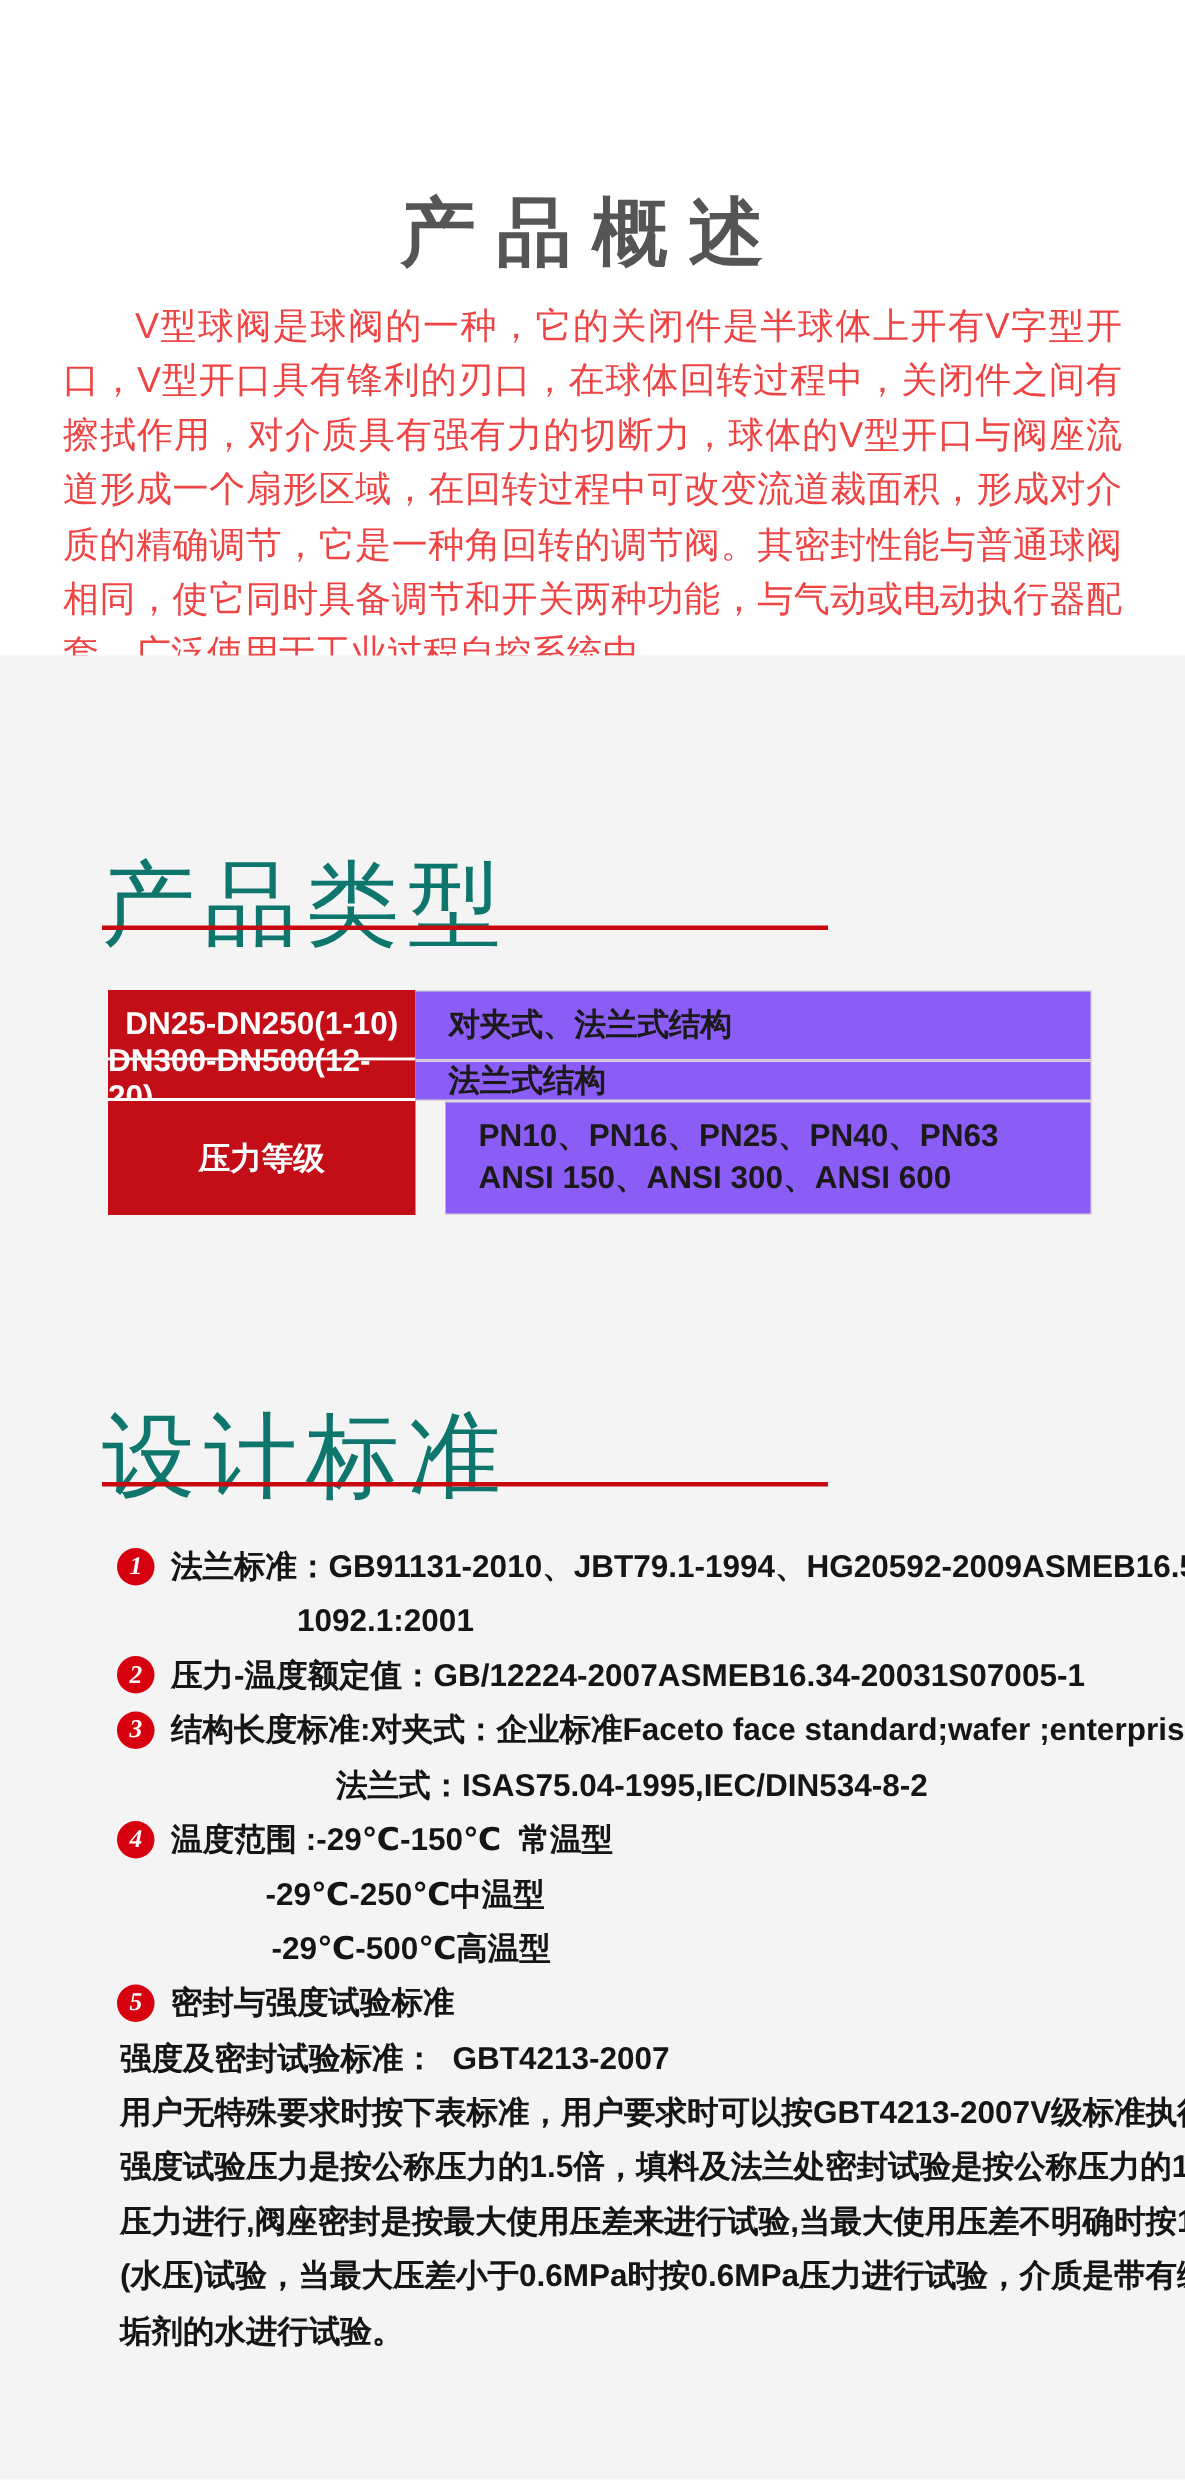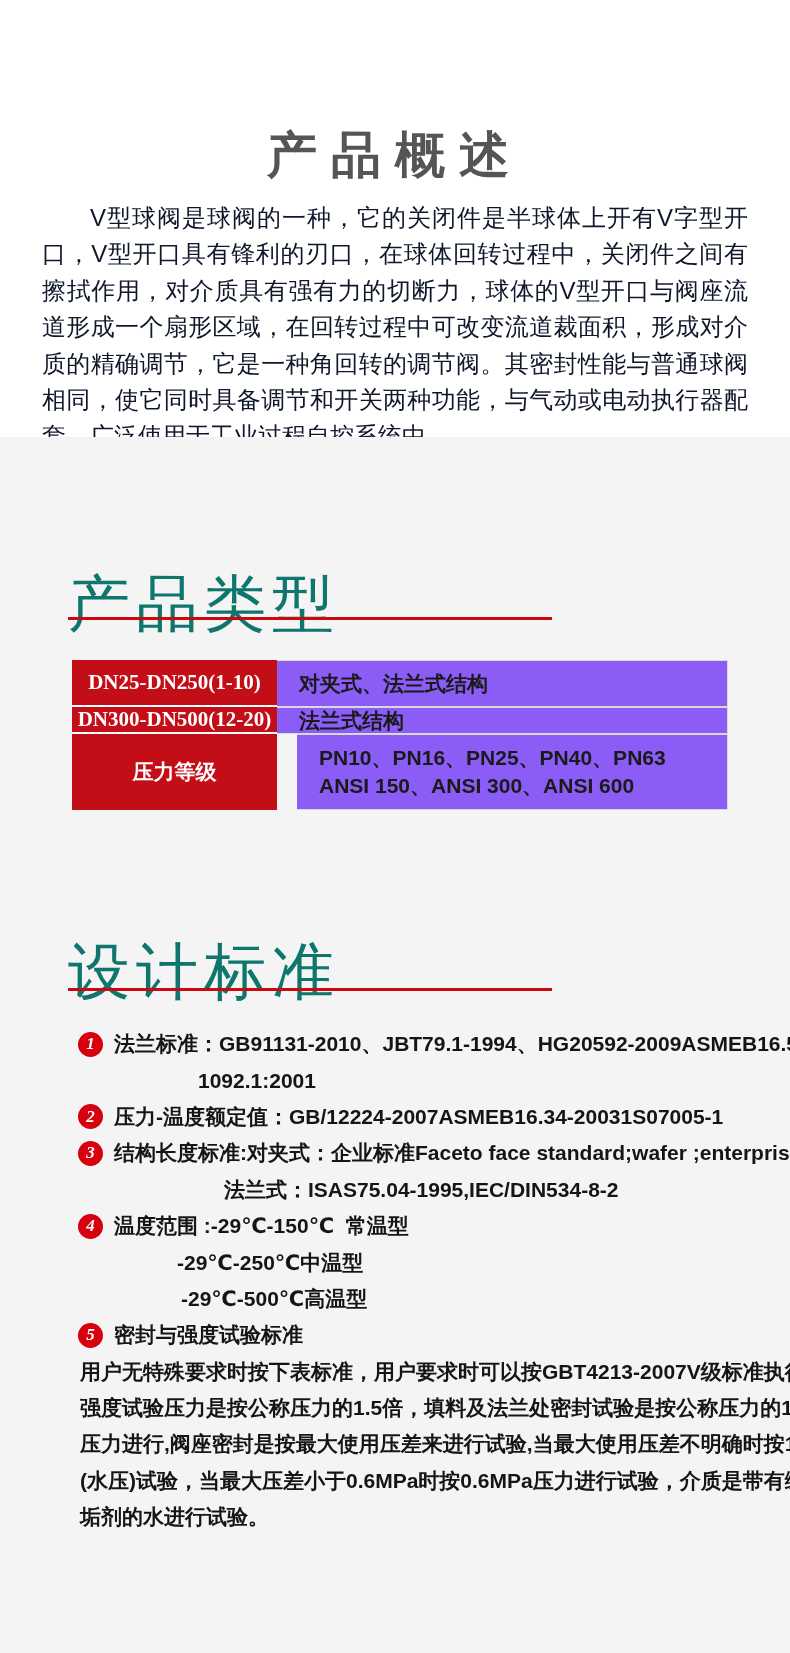--- a/index.html
+++ b/index.html
@@ -4,40 +4,40 @@
 <style>
   html,body{margin:0;padding:0;background:#ffffff;}
   #app{position:relative;width:790px;height:1653px;background:#ffffff;overflow:hidden;
        font-family:"Liberation Sans","DejaVu Sans",sans-serif;}
 
   
   .sec-overview{position:absolute;top:12px;left:0;width:660px;height:437px;background:#ffffff;margin-top:30px;}
   .ov-title{position:absolute;top:52px;left:0;width:790px;text-align:center;
             font-size:50px;font-weight:600;letter-spacing:14px;color:#555555;line-height:1.1;}
   .ov-para{position:absolute;top:134px;left:42px;width:706px;
-           font-size:24px;line-height:36.4px;color:#0f172a;
+           font-size:24px;line-height:36.4px;color:#ef4444;
            text-indent:2em;text-align:justify;}
 
   
   .sec-content{position:absolute;top:437px;left:0;width:790px;height:1216px;background:#f4f4f4;}
   .h2{position:absolute;font-size:62px;font-weight:300;color:#0f766e;
       letter-spacing:6px;line-height:1;white-space:nowrap;}
   .h2-type{left:68px;top:85px;}
   .h2-design{left:68px;top:453px;}
   .red-line{position:absolute;height:3px;background:#c9090f;width:484px;left:68px;}
   .line-1{top:180px;}
   .line-2{top:551px;}
 
   
   .pt-table{position:absolute;left:72px;top:223px;width:656px;}
   .pt-row{display:flex;}
   .pt-label{width:205px;background:#c30d17;color:#ffffff;flex-shrink:0;
             display:flex;align-items:center;justify-content:center;
             font-size:21px;font-weight:600;}
-  .pt-row:not(:last-child) .pt-label{border-bottom:2px solid #ffffff;font-family:Liberation Serif, serif;}
+  .pt-row:not(:last-child) .pt-label{border-bottom:2px solid #ffffff;}
   .pt-value{flex:1;background:#8b5cf6;border:1px solid #d9d9d9;border-left:none;
             display:flex;flex-direction:column;justify-content:center;
             padding-left:22px;font-size:21px;font-weight:600;color:#1a1a1a;line-height:28px;}
   .row-1{height:47px;}
   .row-2{height:27px;}
   .row-3{height:76px;gap:20px;}
 
   
   .ds-block{position:absolute;left:72px;top:589px;width:712px;}
   .ds-line{height:36.4px;display:flex;align-items:center;white-space:pre;
@@ -126,20 +126,23 @@
       <div class="ds-line ind-d">
         <span>-29℃-500℃高温型</span>
       </div>
 
       <div class="ds-line">
         <span class="num-badge">5</span>
         <span>密封与强度试验标准</span>
       </div>
 
       <div class="ds-line note">
+        <span>强度及密封试验标准：  GBT4213-2007</span>
+      </div>
+      <div class="ds-line note">
         <span>用户无特殊要求时按下表标准，用户要求时可以按GBT4213-2007V级标准执行。</span>
       </div>
       <div class="ds-line note">
         <span>强度试验压力是按公称压力的1.5倍，填料及法兰处密封试验是按公称压力的1.1倍</span>
       </div>
       <div class="ds-line note">
         <span>压力进行,阀座密封是按最大使用压差来进行试验,当最大使用压差不明确时按1.0MDa</span>
       </div>
       <div class="ds-line note">
         <span>(水压)试验，当最大压差小于0.6MPa时按0.6MPa压力进行试验，介质是带有缓蚀阻</span>

